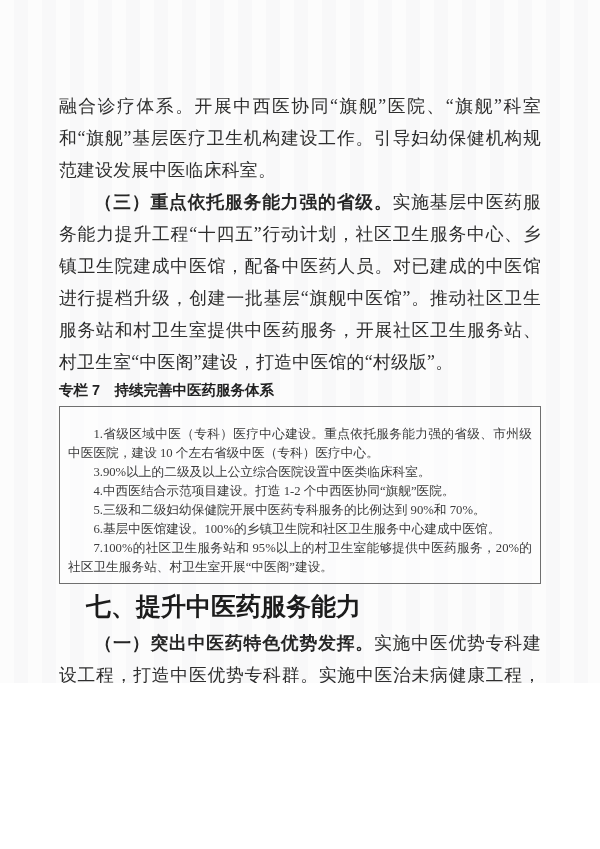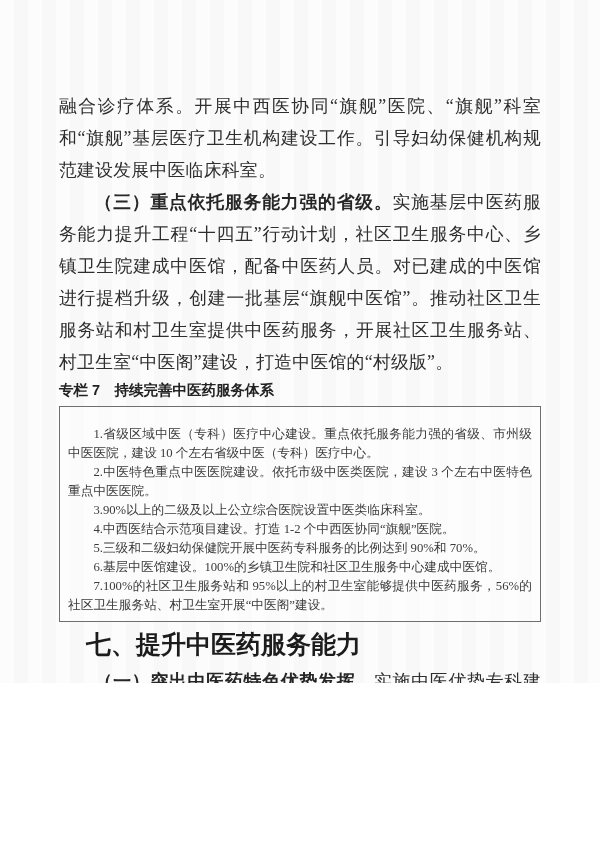--- a/index.html
+++ b/index.html
@@ -82,26 +82,25 @@
     <p class="body-p">融合诊疗体系。开展中西医协同“旗舰”医院、“旗舰”科室和“旗舰”基层医疗卫生机构建设工作。引导妇幼保健机构规范建设发展中医临床科室。</p>
 
     <p class="body-p ind">
       <b class="lead">（三）重点依托服务能力强的省级。</b><span>实施基层中医药服务能力提升工程“十四五”行动计划，社区卫生服务中心、乡镇卫生院建成中医馆，配备中医药人员。对已建成的中医馆进行提档升级，创建一批基层“旗舰中医馆”。推动社区卫生服务站和村卫生室提供中医药服务，开展社区卫生服务站、村卫生室“中医阁”建设，打造中医馆的“村级版”。</span>
     </p>
 
     <div class="panel-title">专栏 7　持续完善中医药服务体系</div>
 
     <div class="panel">
       <p class="panel-item">1.省级区域中医（专科）医疗中心建设。重点依托服务能力强的省级、市州级中医医院，建设 10 个左右省级中医（专科）医疗中心。</p>
-      <p class="panel-item">2.中医特色重点中医医院建设。依托市级中医类医院，建设 3 个左右中医特色重点中医医院。</p>
       <p class="panel-item">3.90%以上的二级及以上公立综合医院设置中医类临床科室。</p>
       <p class="panel-item">4.中西医结合示范项目建设。打造 1-2 个中西医协同“旗舰”医院。</p>
       <p class="panel-item">5.三级和二级妇幼保健院开展中医药专科服务的比例达到 90%和 70%。</p>
       <p class="panel-item">6.基层中医馆建设。100%的乡镇卫生院和社区卫生服务中心建成中医馆。</p>
-      <p class="panel-item">7.100%的社区卫生服务站和 95%以上的村卫生室能够提供中医药服务，56%的社区卫生服务站、村卫生室开展“中医阁”建设。</p>
+      <p class="panel-item">7.100%的社区卫生服务站和 95%以上的村卫生室能够提供中医药服务，20%的社区卫生服务站、村卫生室开展“中医阁”建设。</p>
     </div>
 
     <h2 class="section-heading">七、提升中医药服务能力</h2>
 
     <p class="body-p ind">
       <b class="lead">（一）突出中医药特色优势发挥。</b><span>实施中医优势专科建设工程，打造中医优势专科群。实施中医治未病健康工程，建设不同层级的中医“治未病”中心。实施中医药康复服务能力提升工程，依托现有机构建设中医特色的康复医院和中医康复中</span>
     </p>
 
   </div>
 

